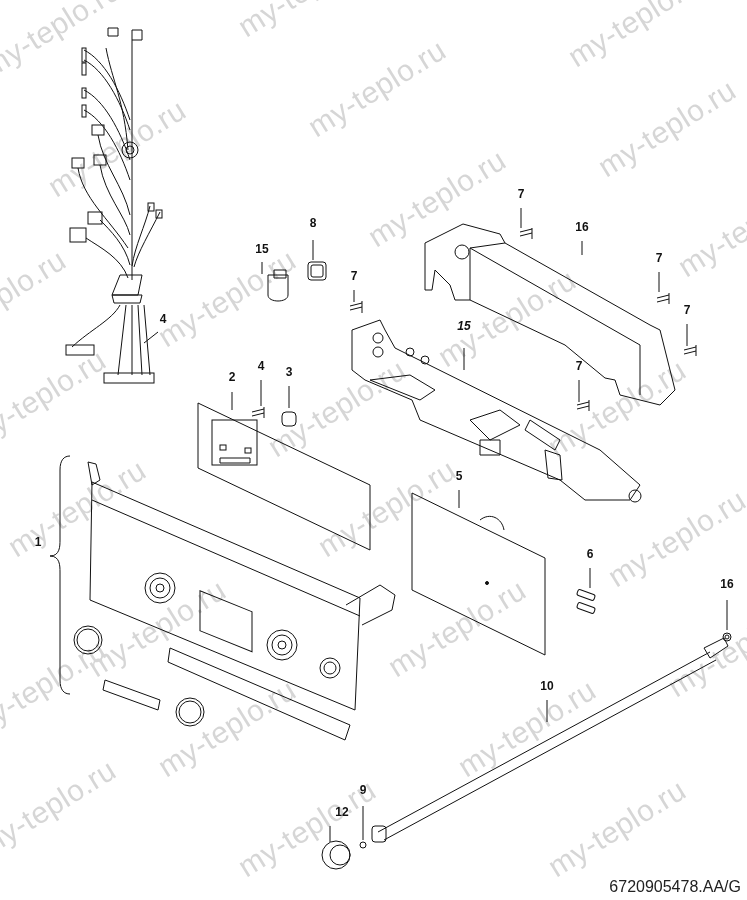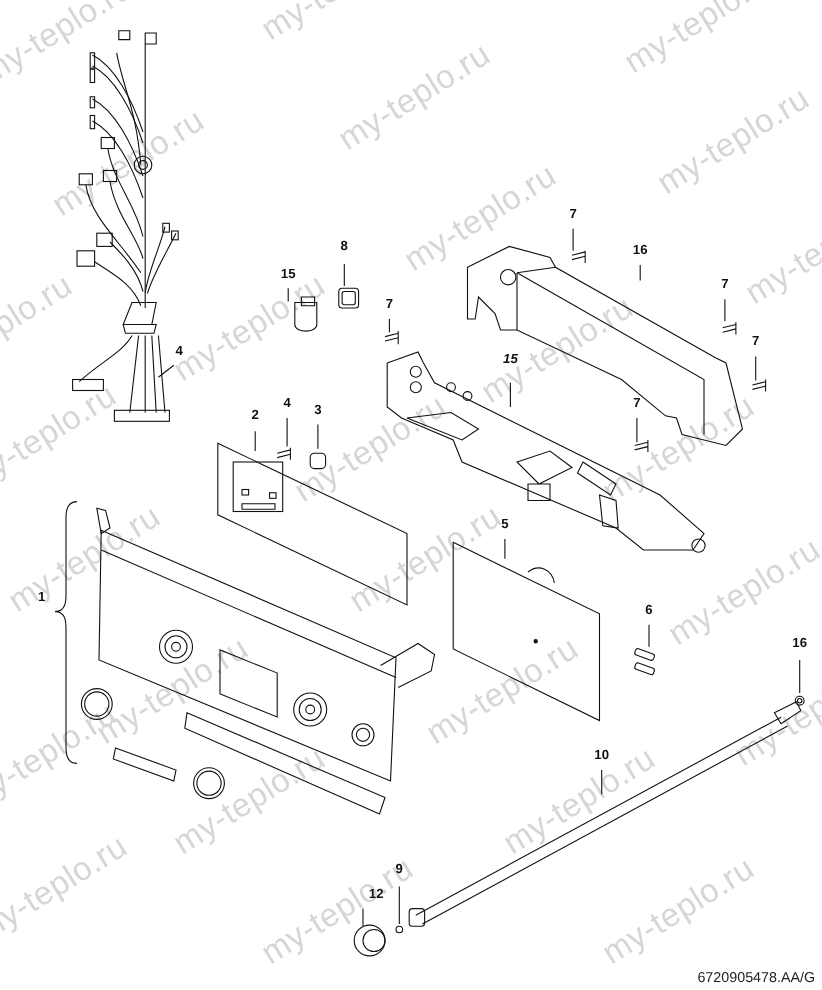--- a/index.html
+++ b/index.html
@@ -1,20 +1,20 @@
 <!DOCTYPE html>
 <html><head>
 <meta charset="utf-8">
 <style>
   html,body{margin:0;padding:0;background:#fff;}
   body{width:747px;height:900px;position:relative;overflow:hidden;font-family:"Liberation Sans",sans-serif;}
   .wm{position:absolute;color:#d6d6d6;font-size:30px;transform:rotate(-32deg);transform-origin:left bottom;white-space:nowrap;pointer-events:none;letter-spacing:0.5px;}
   svg.draw{position:absolute;left:0;top:0;}
   .callout{position:absolute;font-weight:bold;font-size:12px;color:#111;line-height:12px;text-align:center;transform:translateX(-50%);}
-  .doc-id{position:absolute;right:6px;bottom:4px;font-size:13px;color:#222;}
+  .doc-id{position:absolute;right:6px;bottom:4px;font-size:16px;color:#222;}
 </style>
 </head>
 <body>
 
 <div id="wm-layer">
     <div class="wm" style="left: -5px; top: 50px;">my-teplo.ru</div>
     <div class="wm" style="left: 250px; top: 10px;">my-teplo.ru</div>
     <div class="wm" style="left: 580px; top: 40px;">my-teplo.ru</div>
     <div class="wm" style="left: 320px; top: 110px;">my-teplo.ru</div>
     <div class="wm" style="left: 610px; top: 150px;">my-teplo.ru</div>

